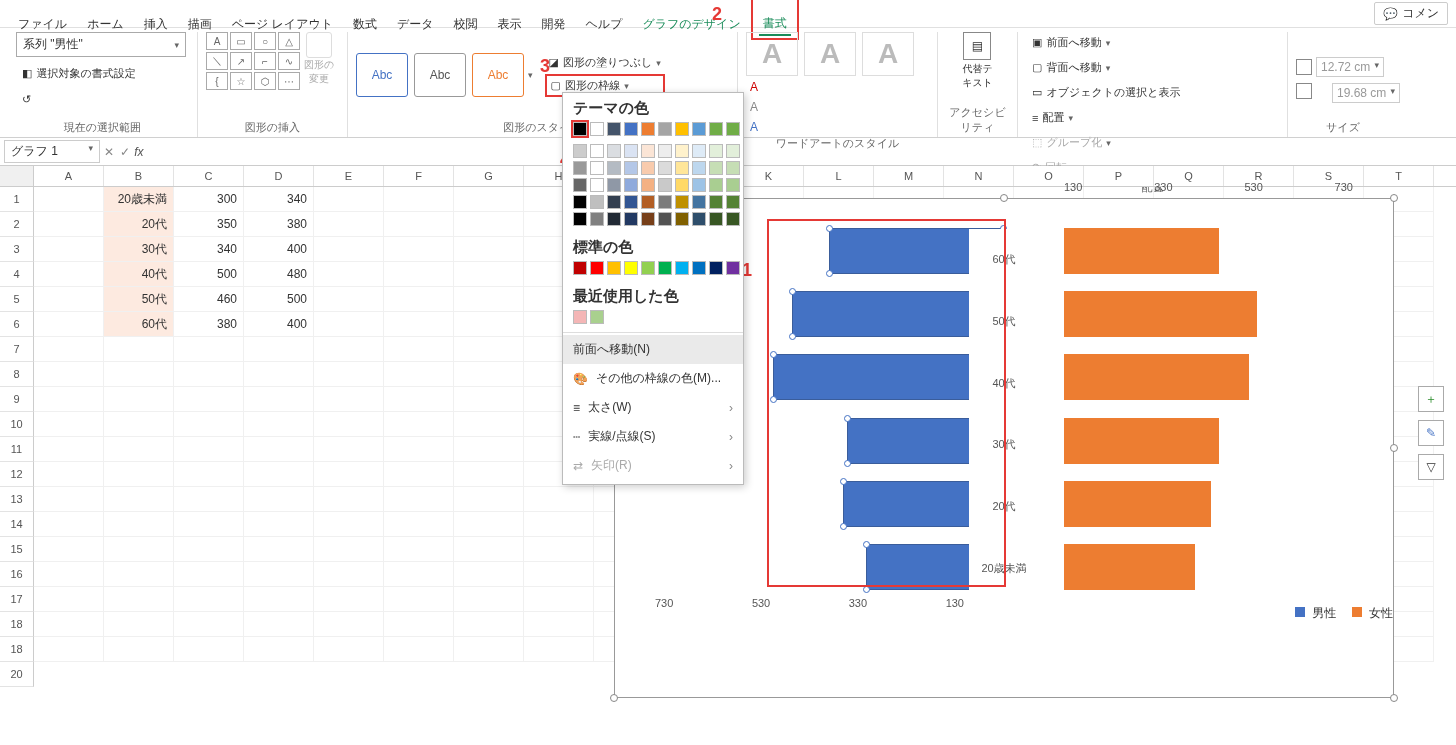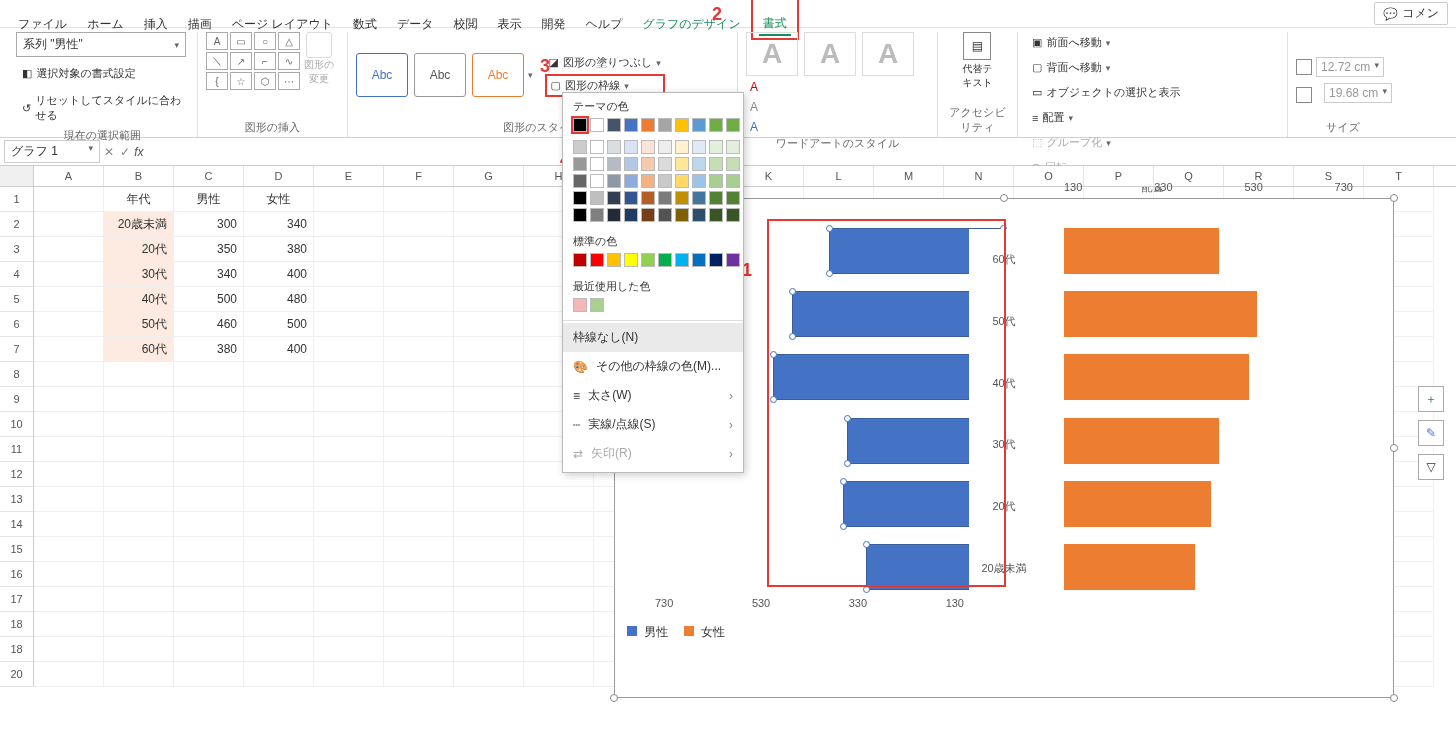--- a/index.html
+++ b/index.html
@@ -296,24 +296,23 @@
   z-index: 10;
 }
 .series-handle {
   position: absolute;
   width: 7px; height: 7px;
   background: #fff;
   border: 1px solid #4472c4;
   border-radius: 50%;
 }
 .chart-legend {
-  text-align: left;
+  text-align: right;
   font-size: 12px;
   padding: 6px 0;
-  margin-top: 19px;
 }
 .legend-sw { display: inline-block; width: 10px; height: 10px; margin: 0 4px 0 12px; }
 
 
 .chart-side-btns {
   position: absolute;
   right: 12px;
   top: 220px;
   display: flex;
   flex-direction: column;
@@ -342,22 +341,22 @@
 }
 .cp-row {
   display: flex;
   align-items: center;
   padding: 6px 10px;
   gap: 8px;
 }
 .cp-row.hover { background: #eaeaea; }
 .cp-section-label {
   padding: 6px 10px 2px;
-  font-weight: normal;
-  font-size: 11px;
+  font-weight: bold;
+  font-size: 15px;
 }
 .cp-swatch-grid {
   display: grid;
   grid-template-columns: repeat(10, 14px);
   gap: 3px;
   padding: 2px 10px 6px;
 }
 .cp-sw {
   width: 14px; height: 14px;
   border: 1px solid #bbb;
@@ -410,21 +409,20 @@
       <div class="selector-combo">
         <span>系列 "男性"</span>
         <span class="chev">▾</span>
       </div>
       <div class="ribbon-btn">
         <span>◧</span>
         <span>選択対象の書式設定</span>
       </div>
       <div class="ribbon-btn">
         <span>↺</span>
-        <span>リセットしてスタイルに合わせる</span>
       </div>
     </div>
     <div class="ribbon-group-label">現在の選択範囲</div>
   </div>
 
   <div class="ribbon-group" style="width:150px">
     <div class="ribbon-group-body">
       <div class="shape-gallery">
         <div class="shape-cell">A</div>
         <div class="shape-cell">▭</div>
@@ -541,21 +539,21 @@
   <div class="ribbon-group" style="width:110px;border-right:none">
     <div class="ribbon-group-body">
       <div class="size-col">
         <div style="display:flex;gap:4px;align-items:center">
           <div class="dim-icon"></div>
           <div class="size-input">
               <span>12.72 cm</span>
               <span class="chev">▾</span>
             </div>
         </div>
-        <div style="display:flex;gap:12px;align-items:flex-end">
+        <div style="display:flex;gap:20px;align-items:flex-start">
           <div class="dim-icon"></div>
           <div class="size-input">
               <span>19.68 cm</span>
               <span class="chev">▾</span>
             </div>
         </div>
       </div>
     </div>
     <div class="ribbon-group-label">サイズ</div>
   </div>
@@ -615,42 +613,20 @@
         <div class="row-head">13</div>
         <div class="row-head">14</div>
         <div class="row-head">15</div>
         <div class="row-head">16</div>
         <div class="row-head">17</div>
         <div class="row-head">18</div>
         <div class="row-head">18</div>
         <div class="row-head">20</div>
       </div>
     <div class="cells" id="cells">
-        <div class="cell-row">
-          <div class="cell cw-a"></div>
-          <div class="cell cw-b header">年代</div>
-          <div class="cell cw-c header">男性</div>
-          <div class="cell cw-d header">女性</div>
-          <div class="cell cw-e"></div>
-          <div class="cell cw-f"></div>
-          <div class="cell cw-g"></div>
-          <div class="cell cw-h"></div>
-          <div class="cell cw-i"></div>
-          <div class="cell cw-j"></div>
-          <div class="cell cw-k"></div>
-          <div class="cell cw-l"></div>
-          <div class="cell cw-m"></div>
-          <div class="cell cw-n"></div>
-          <div class="cell cw-o"></div>
-          <div class="cell cw-p"></div>
-          <div class="cell cw-q"></div>
-          <div class="cell cw-r"></div>
-          <div class="cell cw-s"></div>
-          <div class="cell cw-t"></div>
-        </div>
         <div class="cell-row">
           <div class="cell cw-a"></div>
           <div class="cell cw-b cat-hl">20歳未満</div>
           <div class="cell cw-c">300</div>
           <div class="cell cw-d">340</div>
           <div class="cell cw-e"></div>
           <div class="cell cw-f"></div>
           <div class="cell cw-g"></div>
           <div class="cell cw-h"></div>
           <div class="cell cw-i"></div>
@@ -1243,21 +1219,21 @@
       <div class="cp-sw" style="background: rgb(0, 32, 96);"></div>
       <div class="cp-sw" style="background: rgb(112, 48, 160);"></div>
     </div>
   <div class="cp-section-label">最近使用した色</div>
   <div class="cp-swatch-grid" id="recent-colors" style="grid-template-columns:repeat(10,14px)">
       <div class="cp-sw" style="background: rgb(244, 182, 182);"></div>
       <div class="cp-sw" style="background: rgb(169, 208, 142);"></div>
     </div>
   <div class="cp-divider"></div>
   <div class="cp-row hover">
-      <span>枠線なし(N)</span>
+      <span>前面へ移動(N)</span>
     </div>
   <div class="cp-row">
     <span>🎨</span>
     <span>その他の枠線の色(M)...</span>
   </div>
   <div class="cp-row">
     <span>≡</span>
     <span>太さ(W)</span>
     <span class="cp-arrow">›</span>
   </div>

